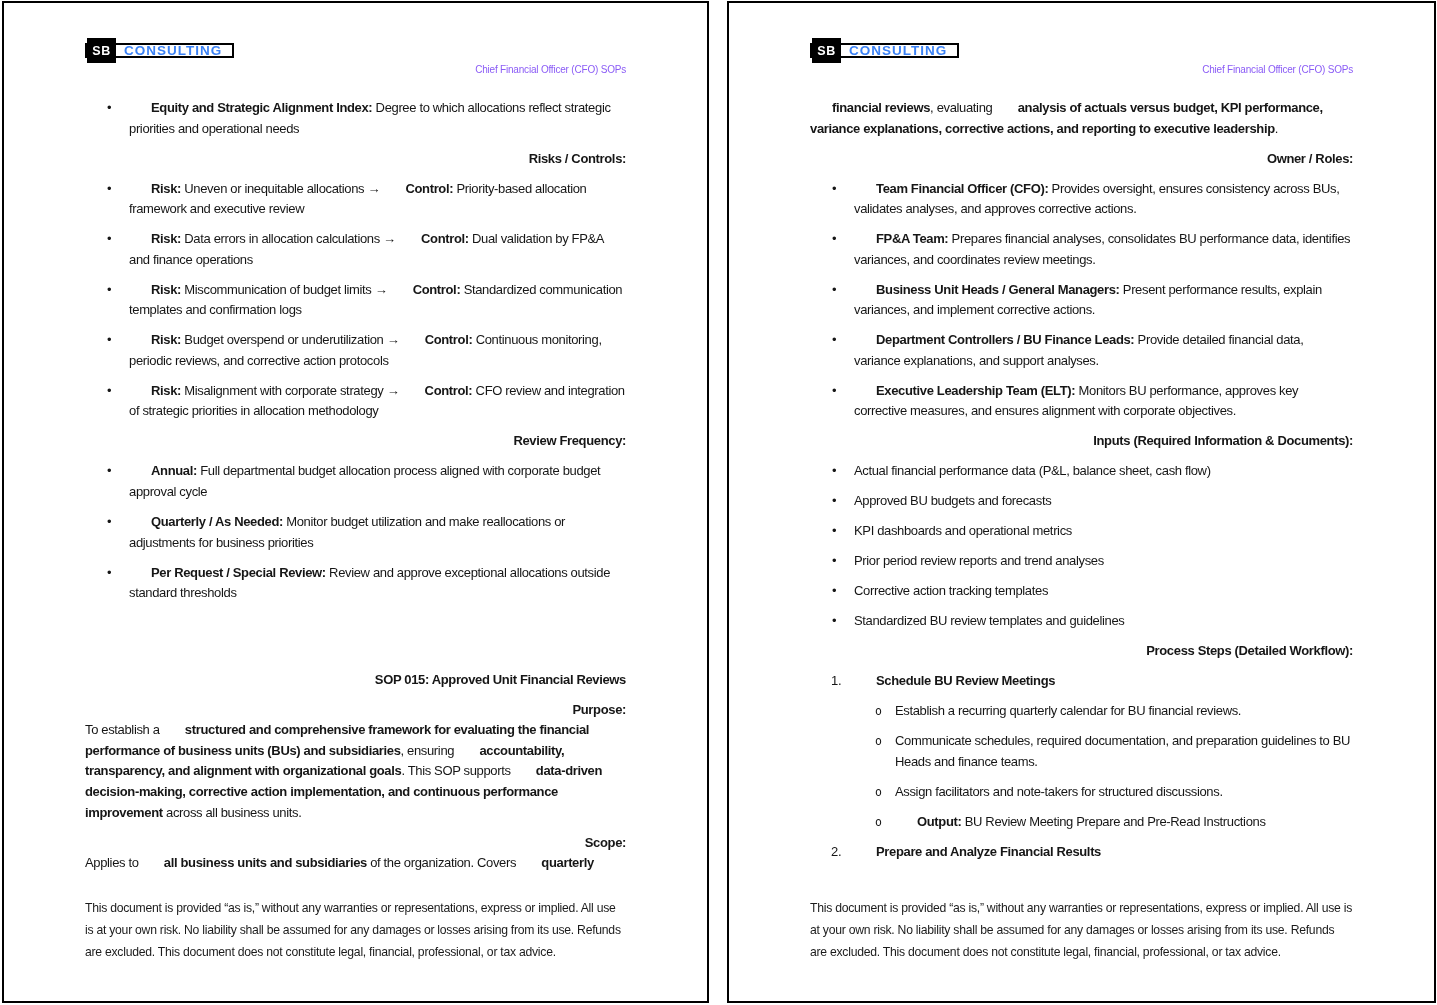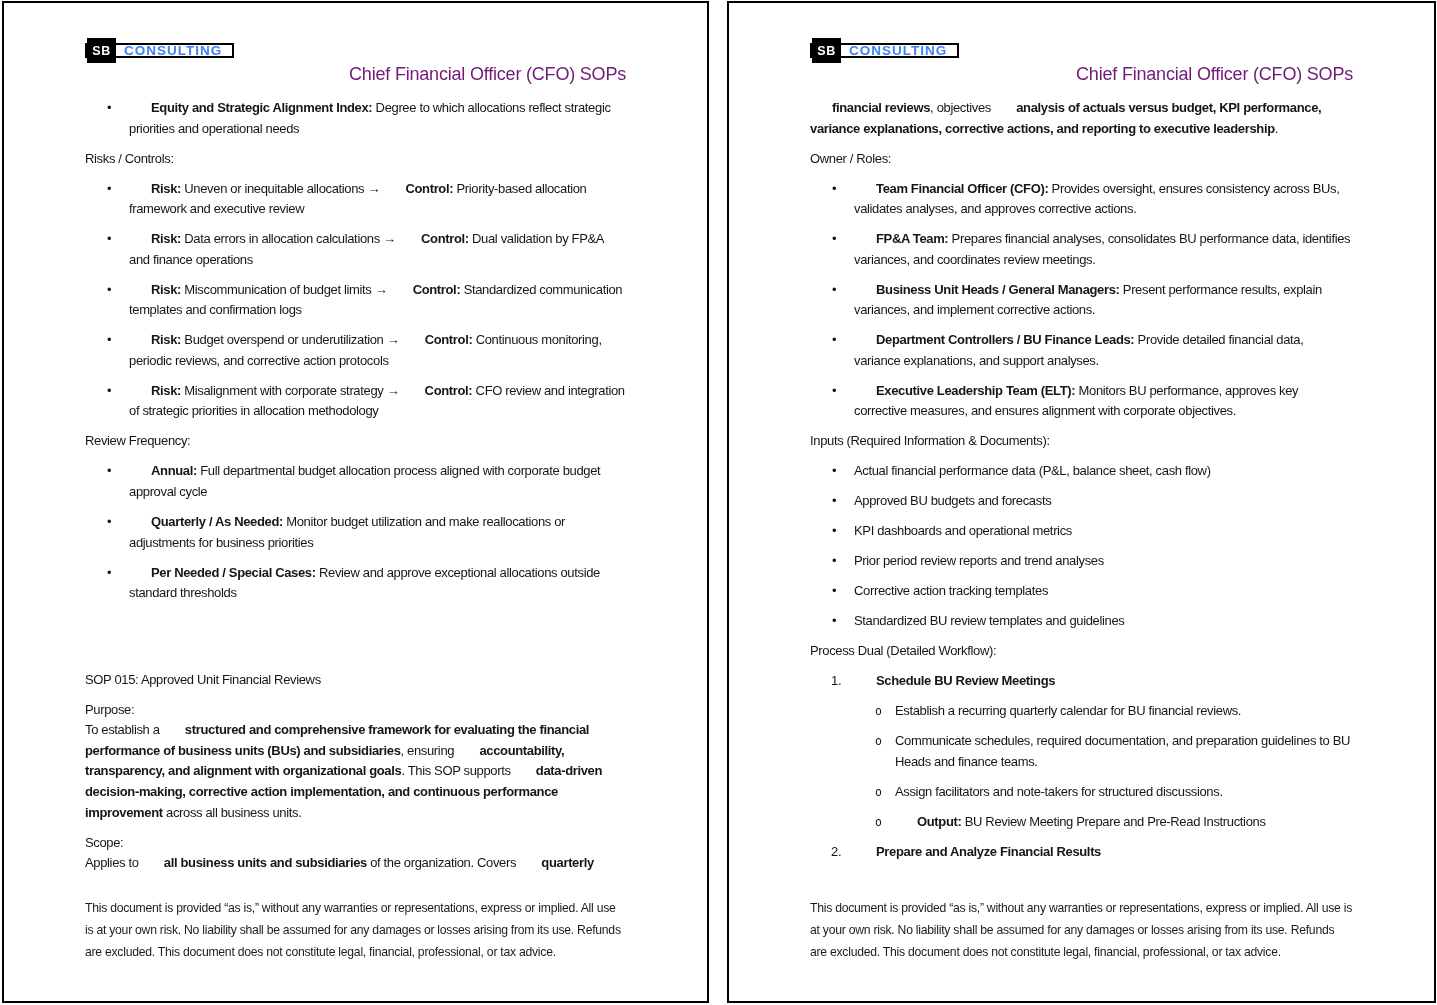--- a/index.html
+++ b/index.html
@@ -22,31 +22,31 @@
   .logo-sb{
     width:29px;height:25px;background:#000;color:#fff;
     display:flex;align-items:center;justify-content:center;
     font-weight:bold;font-size:12.5px;letter-spacing:0.5px;
   }
   .logo-text{
     font-weight:bold;font-size:13.5px;letter-spacing:1px;
     padding:0 10px 0 8px;color:#3b82f6;white-space:nowrap;
   }
   .page-title{
-    position:absolute;right:0;top:21px;font-size:18px;letter-spacing:-0.2px;
-    white-space:nowrap;color:#701a75;
+    position:absolute;right:0;top:21px;font-size:10px;letter-spacing:-0.2px;
+    white-space:nowrap;color:#8b5cf6;
   }
 
   .content{
     position:absolute;top:95px;left:81px;right:81px;
     font-size:13px;line-height:20.6px;letter-spacing:-0.35px;
   }
   .block{margin-bottom:9.4px;position:relative;}
   .block.tight{margin-bottom:0;}
-  .heading{font-weight:normal;}
+  .heading{font-weight:bold;text-align:right;}
   .b{font-weight:bold;padding-left:22px;}
   .bullet{padding-left:44px;}
   .numbered{padding-left:44px;}
   .sub{padding-left:85px;}
   .marker{position:absolute;top:0;}
   .bullet .marker{left:22px;font-size:13px;}
   .numbered .marker{left:21px;}
   .sub .marker{left:65px;font-family:"DejaVu Sans Mono",monospace;font-size:11.5px;}
   .spacer{height:47px;margin-bottom:9.4px;}
 
@@ -70,55 +70,55 @@
       <div class="block bullet"><span class="marker">•</span><span class="b">Equity and Strategic Alignment Index:</span><span> Degree to which allocations reflect strategic priorities and operational needs</span></div>
       <div class="block heading"><span>Risks / Controls:</span></div>
       <div class="block bullet"><span class="marker">•</span><span class="b">Risk:</span><span> Uneven or inequitable allocations → </span><span class="b">Control:</span><span> Priority-based allocation framework and executive review</span></div>
       <div class="block bullet"><span class="marker">•</span><span class="b">Risk:</span><span> Data errors in allocation calculations → </span><span class="b">Control:</span><span> Dual validation by FP&amp;A and finance operations</span></div>
       <div class="block bullet"><span class="marker">•</span><span class="b">Risk:</span><span> Miscommunication of budget limits → </span><span class="b">Control:</span><span> Standardized communication templates and confirmation logs</span></div>
       <div class="block bullet"><span class="marker">•</span><span class="b">Risk:</span><span> Budget overspend or underutilization → </span><span class="b">Control:</span><span> Continuous monitoring, periodic reviews, and corrective action protocols</span></div>
       <div class="block bullet"><span class="marker">•</span><span class="b">Risk:</span><span> Misalignment with corporate strategy → </span><span class="b">Control:</span><span> CFO review and integration of strategic priorities in allocation methodology</span></div>
       <div class="block heading"><span>Review Frequency:</span></div>
       <div class="block bullet"><span class="marker">•</span><span class="b">Annual:</span><span> Full departmental budget allocation process aligned with corporate budget approval cycle</span></div>
       <div class="block bullet"><span class="marker">•</span><span class="b">Quarterly / As Needed:</span><span> Monitor budget utilization and make reallocations or adjustments for business priorities</span></div>
-      <div class="block bullet"><span class="marker">•</span><span class="b">Per Needed / Special Cases:</span><span> Review and approve exceptional allocations outside standard thresholds</span></div>
+      <div class="block bullet"><span class="marker">•</span><span class="b">Per Request / Special Review:</span><span> Review and approve exceptional allocations outside standard thresholds</span></div>
       <div class="spacer"></div>
       <div class="block heading"><span>SOP 015: Approved Unit Financial Reviews</span></div>
       <div class="block heading tight"><span>Purpose:</span></div>
       <div class="block para"><span>To establish a </span><span class="b">structured and comprehensive framework for evaluating the financial performance of business units (BUs) and subsidiaries</span><span>, ensuring </span><span class="b">accountability, transparency, and alignment with organizational goals</span><span>. This SOP supports </span><span class="b">data-driven decision-making, corrective action implementation, and continuous performance improvement</span><span> across all business units.</span></div>
       <div class="block heading tight"><span>Scope:</span></div>
       <div class="block para"><span>Applies to </span><span class="b">all business units and subsidiaries</span><span> of the organization. Covers </span><span class="b">quarterly</span></div>
     </div>
   <div class="disclaimer">This document is provided “as is,” without any warranties or representations, express or implied. All use is at your own risk. No liability shall be assumed for any damages or losses arising from its use. Refunds are excluded. This document does not constitute legal, financial, professional, or tax advice.</div>
 </div>
 
 <div class="page" id="page-2">
   <div class="page-header">
     <div class="logo">
       <span class="logo-sb">SB</span>
       <span class="logo-text">CONSULTING</span>
     </div>
     <div class="page-title">Chief Financial Officer (CFO) SOPs</div>
   </div>
   <div class="content">
-      <div class="block para"><span class="b">financial reviews</span><span>, objectives </span><span class="b">analysis of actuals versus budget, KPI performance, variance explanations, corrective actions, and reporting to executive leadership</span><span>.</span></div>
+      <div class="block para"><span class="b">financial reviews</span><span>, evaluating </span><span class="b">analysis of actuals versus budget, KPI performance, variance explanations, corrective actions, and reporting to executive leadership</span><span>.</span></div>
       <div class="block heading"><span>Owner / Roles:</span></div>
       <div class="block bullet"><span class="marker">•</span><span class="b">Team Financial Officer (CFO):</span><span> Provides oversight, ensures consistency across BUs, validates analyses, and approves corrective actions.</span></div>
       <div class="block bullet"><span class="marker">•</span><span class="b">FP&amp;A Team:</span><span> Prepares financial analyses, consolidates BU performance data, identifies variances, and coordinates review meetings.</span></div>
       <div class="block bullet"><span class="marker">•</span><span class="b">Business Unit Heads / General Managers:</span><span> Present performance results, explain variances, and implement corrective actions.</span></div>
       <div class="block bullet"><span class="marker">•</span><span class="b">Department Controllers / BU Finance Leads:</span><span> Provide detailed financial data, variance explanations, and support analyses.</span></div>
       <div class="block bullet"><span class="marker">•</span><span class="b">Executive Leadership Team (ELT):</span><span> Monitors BU performance, approves key corrective measures, and ensures alignment with corporate objectives.</span></div>
       <div class="block heading"><span>Inputs (Required Information &amp; Documents):</span></div>
       <div class="block bullet"><span class="marker">•</span><span>Actual financial performance data (P&amp;L, balance sheet, cash flow)</span></div>
       <div class="block bullet"><span class="marker">•</span><span>Approved BU budgets and forecasts</span></div>
       <div class="block bullet"><span class="marker">•</span><span>KPI dashboards and operational metrics</span></div>
       <div class="block bullet"><span class="marker">•</span><span>Prior period review reports and trend analyses</span></div>
       <div class="block bullet"><span class="marker">•</span><span>Corrective action tracking templates</span></div>
       <div class="block bullet"><span class="marker">•</span><span>Standardized BU review templates and guidelines</span></div>
-      <div class="block heading"><span>Process Dual (Detailed Workflow):</span></div>
+      <div class="block heading"><span>Process Steps (Detailed Workflow):</span></div>
       <div class="block numbered"><span class="marker">1.</span><span class="b">Schedule BU Review Meetings</span></div>
       <div class="block sub"><span class="marker">o</span><span>Establish a recurring quarterly calendar for BU financial reviews.</span></div>
       <div class="block sub"><span class="marker">o</span><span>Communicate schedules, required documentation, and preparation guidelines to BU Heads and finance teams.</span></div>
       <div class="block sub"><span class="marker">o</span><span>Assign facilitators and note-takers for structured discussions.</span></div>
       <div class="block sub"><span class="marker">o</span><span class="b">Output:</span><span> BU Review Meeting Prepare and Pre-Read Instructions</span></div>
       <div class="block numbered"><span class="marker">2.</span><span class="b">Prepare and Analyze Financial Results</span></div>
     </div>
   <div class="disclaimer">This document is provided “as is,” without any warranties or representations, express or implied. All use is at your own risk. No liability shall be assumed for any damages or losses arising from its use. Refunds are excluded. This document does not constitute legal, financial, professional, or tax advice.</div>
 </div>
 

